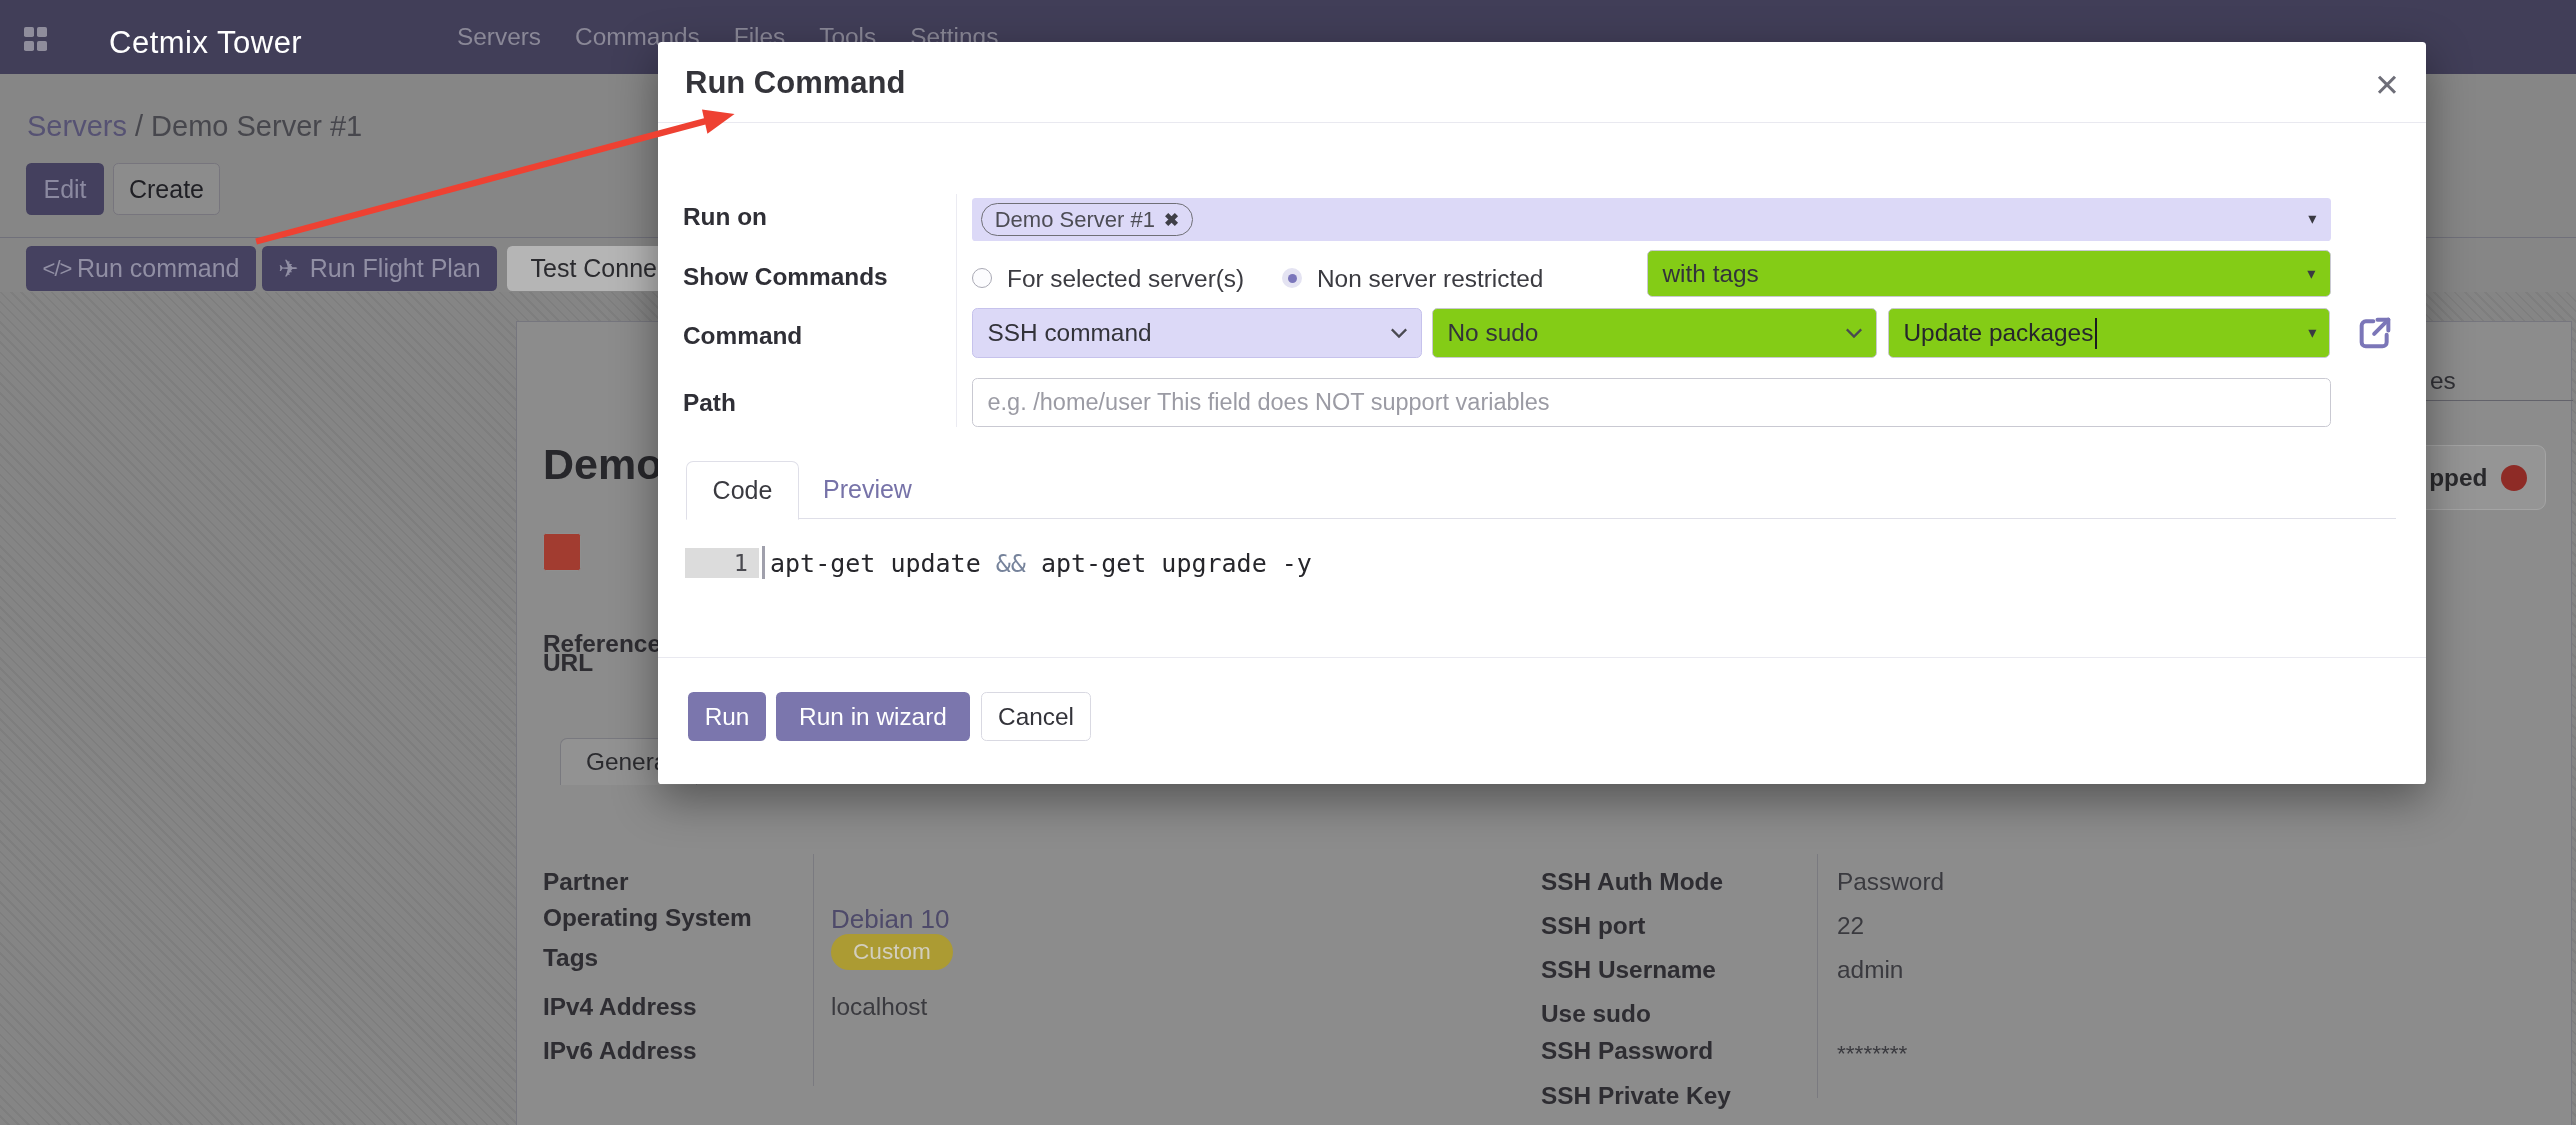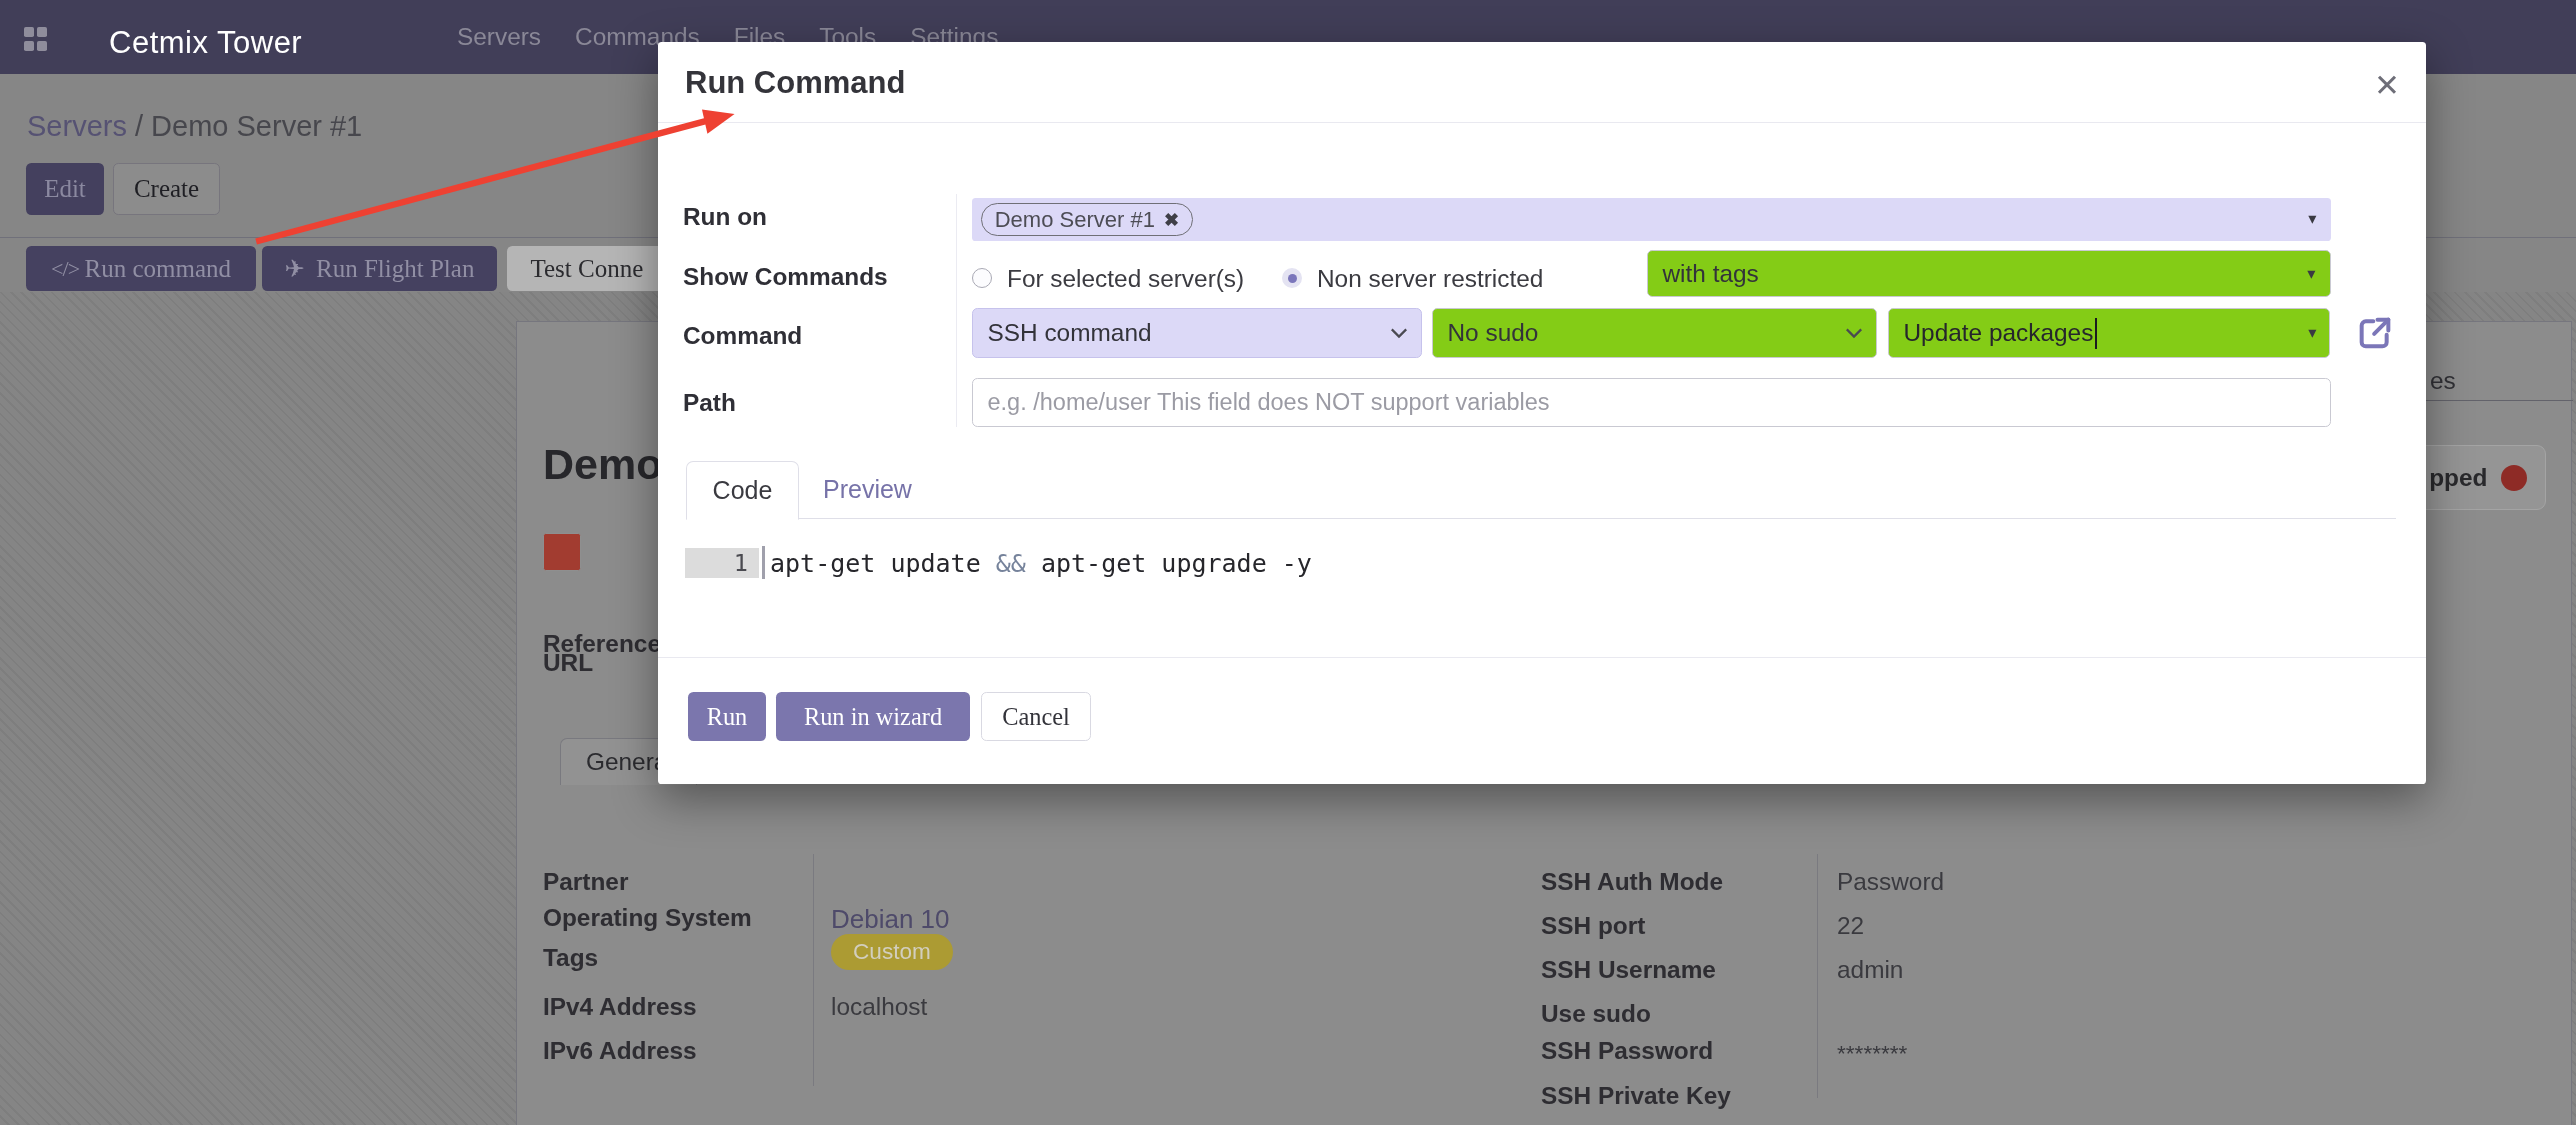--- a/index.html
+++ b/index.html
@@ -13,21 +13,21 @@
   .apps-grid { left:23.5px; top:27px; width:23.5px; height:23.5px; display:grid; grid-template-columns:10px 10px; grid-template-rows:10px 10px; gap:3.6px; }
   .apps-grid i { background:#8F8D9C; border-radius:1.8px; }
   .brand { left:109px; top:0; height:86px; display:flex; align-items:center; font-size:31px; color:#ffffff; letter-spacing:0.5px; }
   .nav-menu { left:457px; top:0; height:74px; display:flex; align-items:center; gap:34px; }
   .nav-menu span { font-size:24.4px; color:#8A8897; cursor:pointer; }
 
   
   .breadcrumb { left:27px; top:110px; font-size:29px; }
   .breadcrumb .bc-link { color:#565273; }
   .breadcrumb .bc-sep, .breadcrumb .bc-cur { color:#47474D; }
-  .btn { display:flex; align-items:center; justify-content:center; border-radius:5.4px; font-size:25px; cursor:pointer; white-space:nowrap;font-family:Liberation Serif, serif; }
+  .btn { display:flex; align-items:center; justify-content:center; border-radius:5.4px; font-size:25px; cursor:pointer; white-space:nowrap; }
   .btn-edit { left:26px; top:163px; width:78px; height:52px; background:#44405E; color:#8B89A0; }
   .btn-create { left:113px; top:163px; width:107px; height:52px; background:#8C8C8C; border:0.9px solid #77757D; color:#1F1F24; }
   .cp-divider { left:0; top:237px; width:2576px; height:0.9px; background:#70707A; }
   .btn-dark { background:#454160; color:#918FA4; }
   .btn-runcmd { left:26px; top:246px; width:230px; height:45px; gap:5.4px; }
   .btn-flight { left:262px; top:246px; width:235px; height:45px; gap:11px; }
   .btn-test { left:507px; top:246px; width:192px; height:45px; background:#B5B5B5; color:#2B2B2F; justify-content:flex-start; padding-left:23.5px; }
   .code-glyph { font-size:22px; letter-spacing:-0.9px; }
   .plane-glyph { font-size:24.4px; }
 

